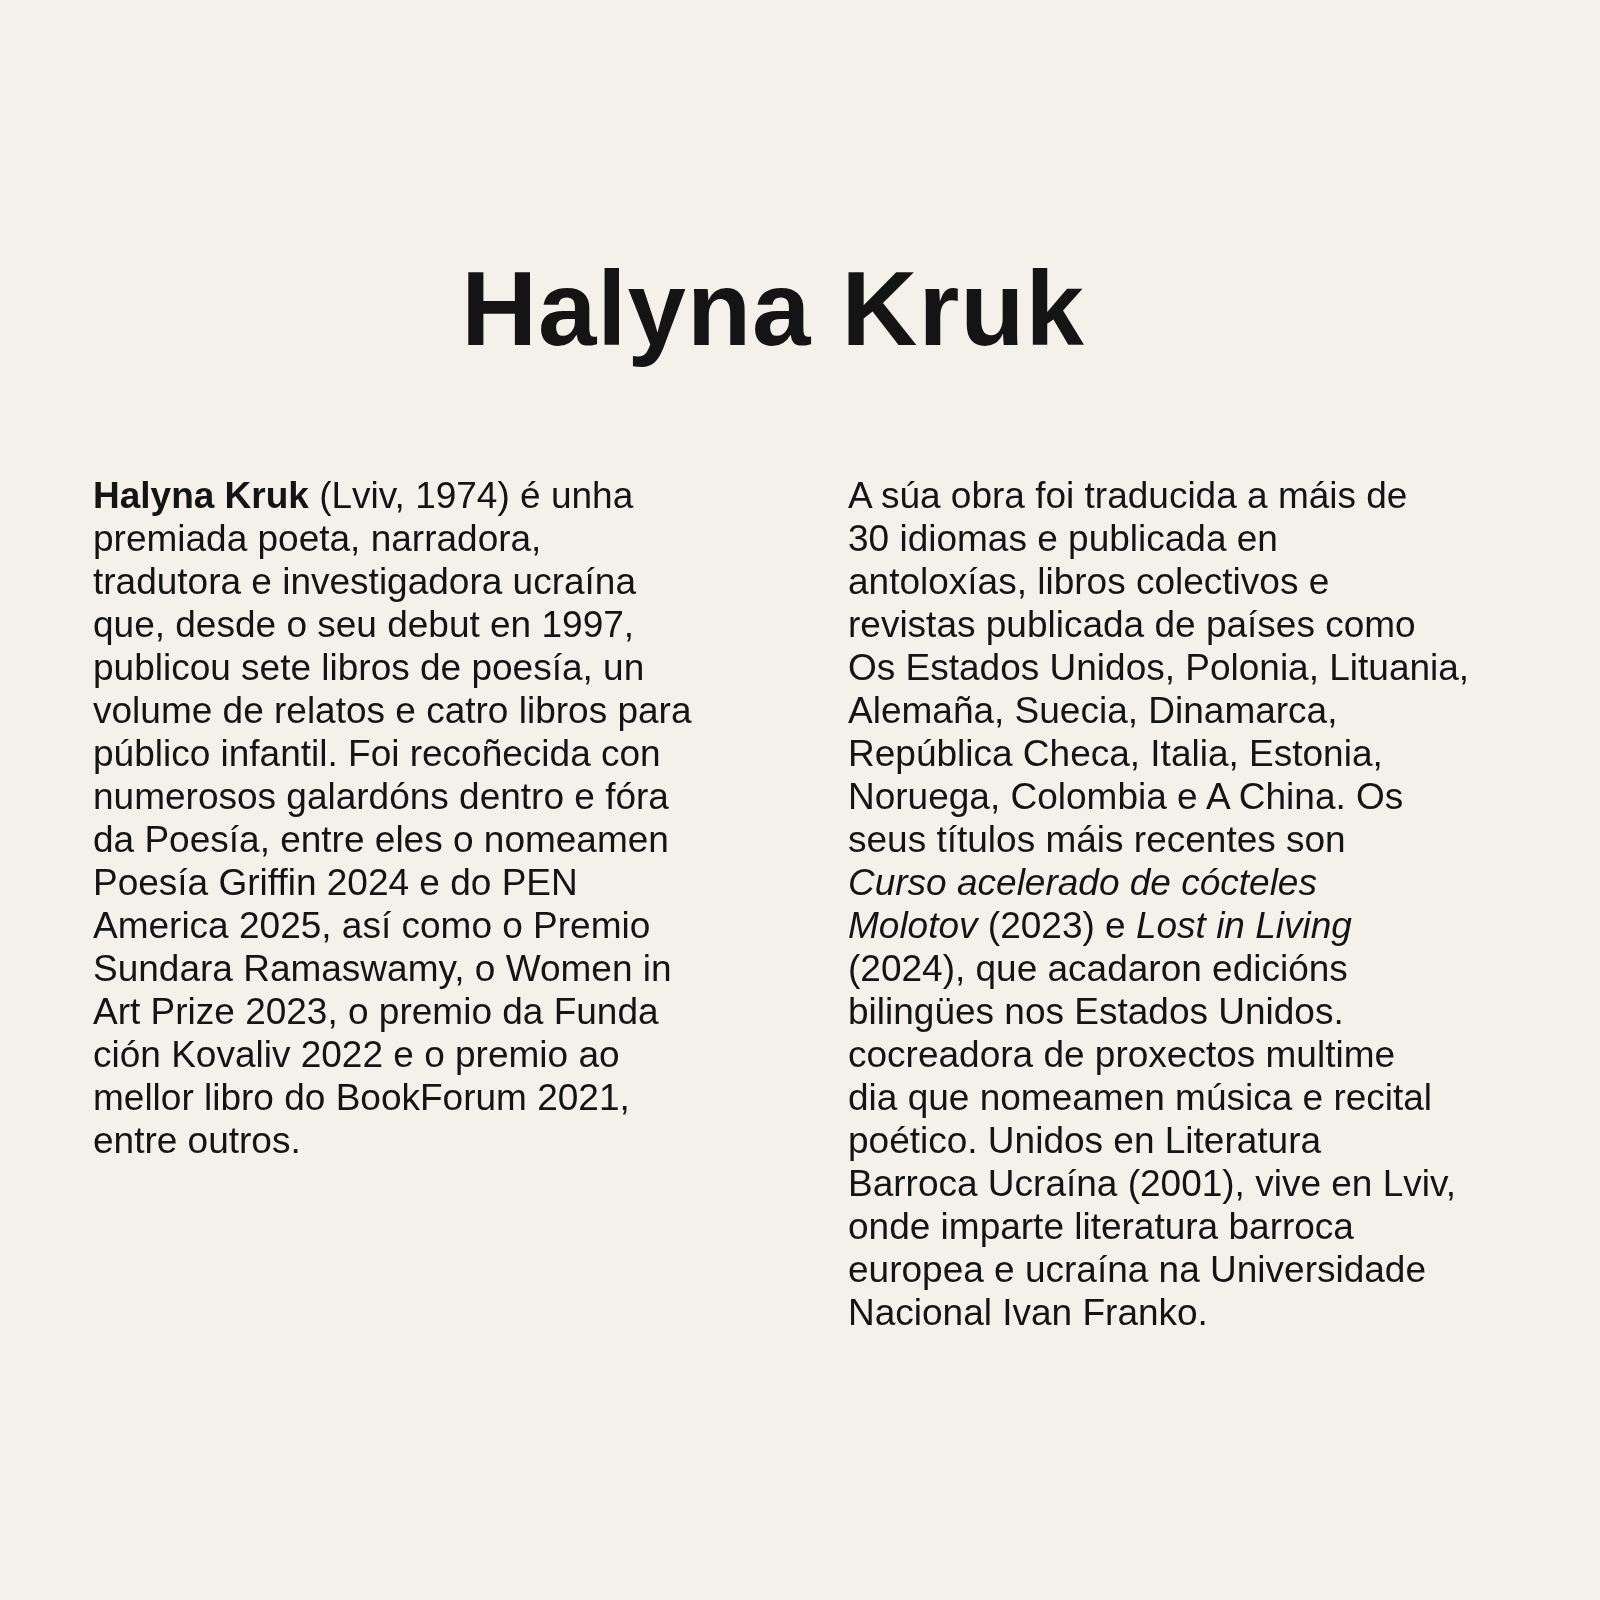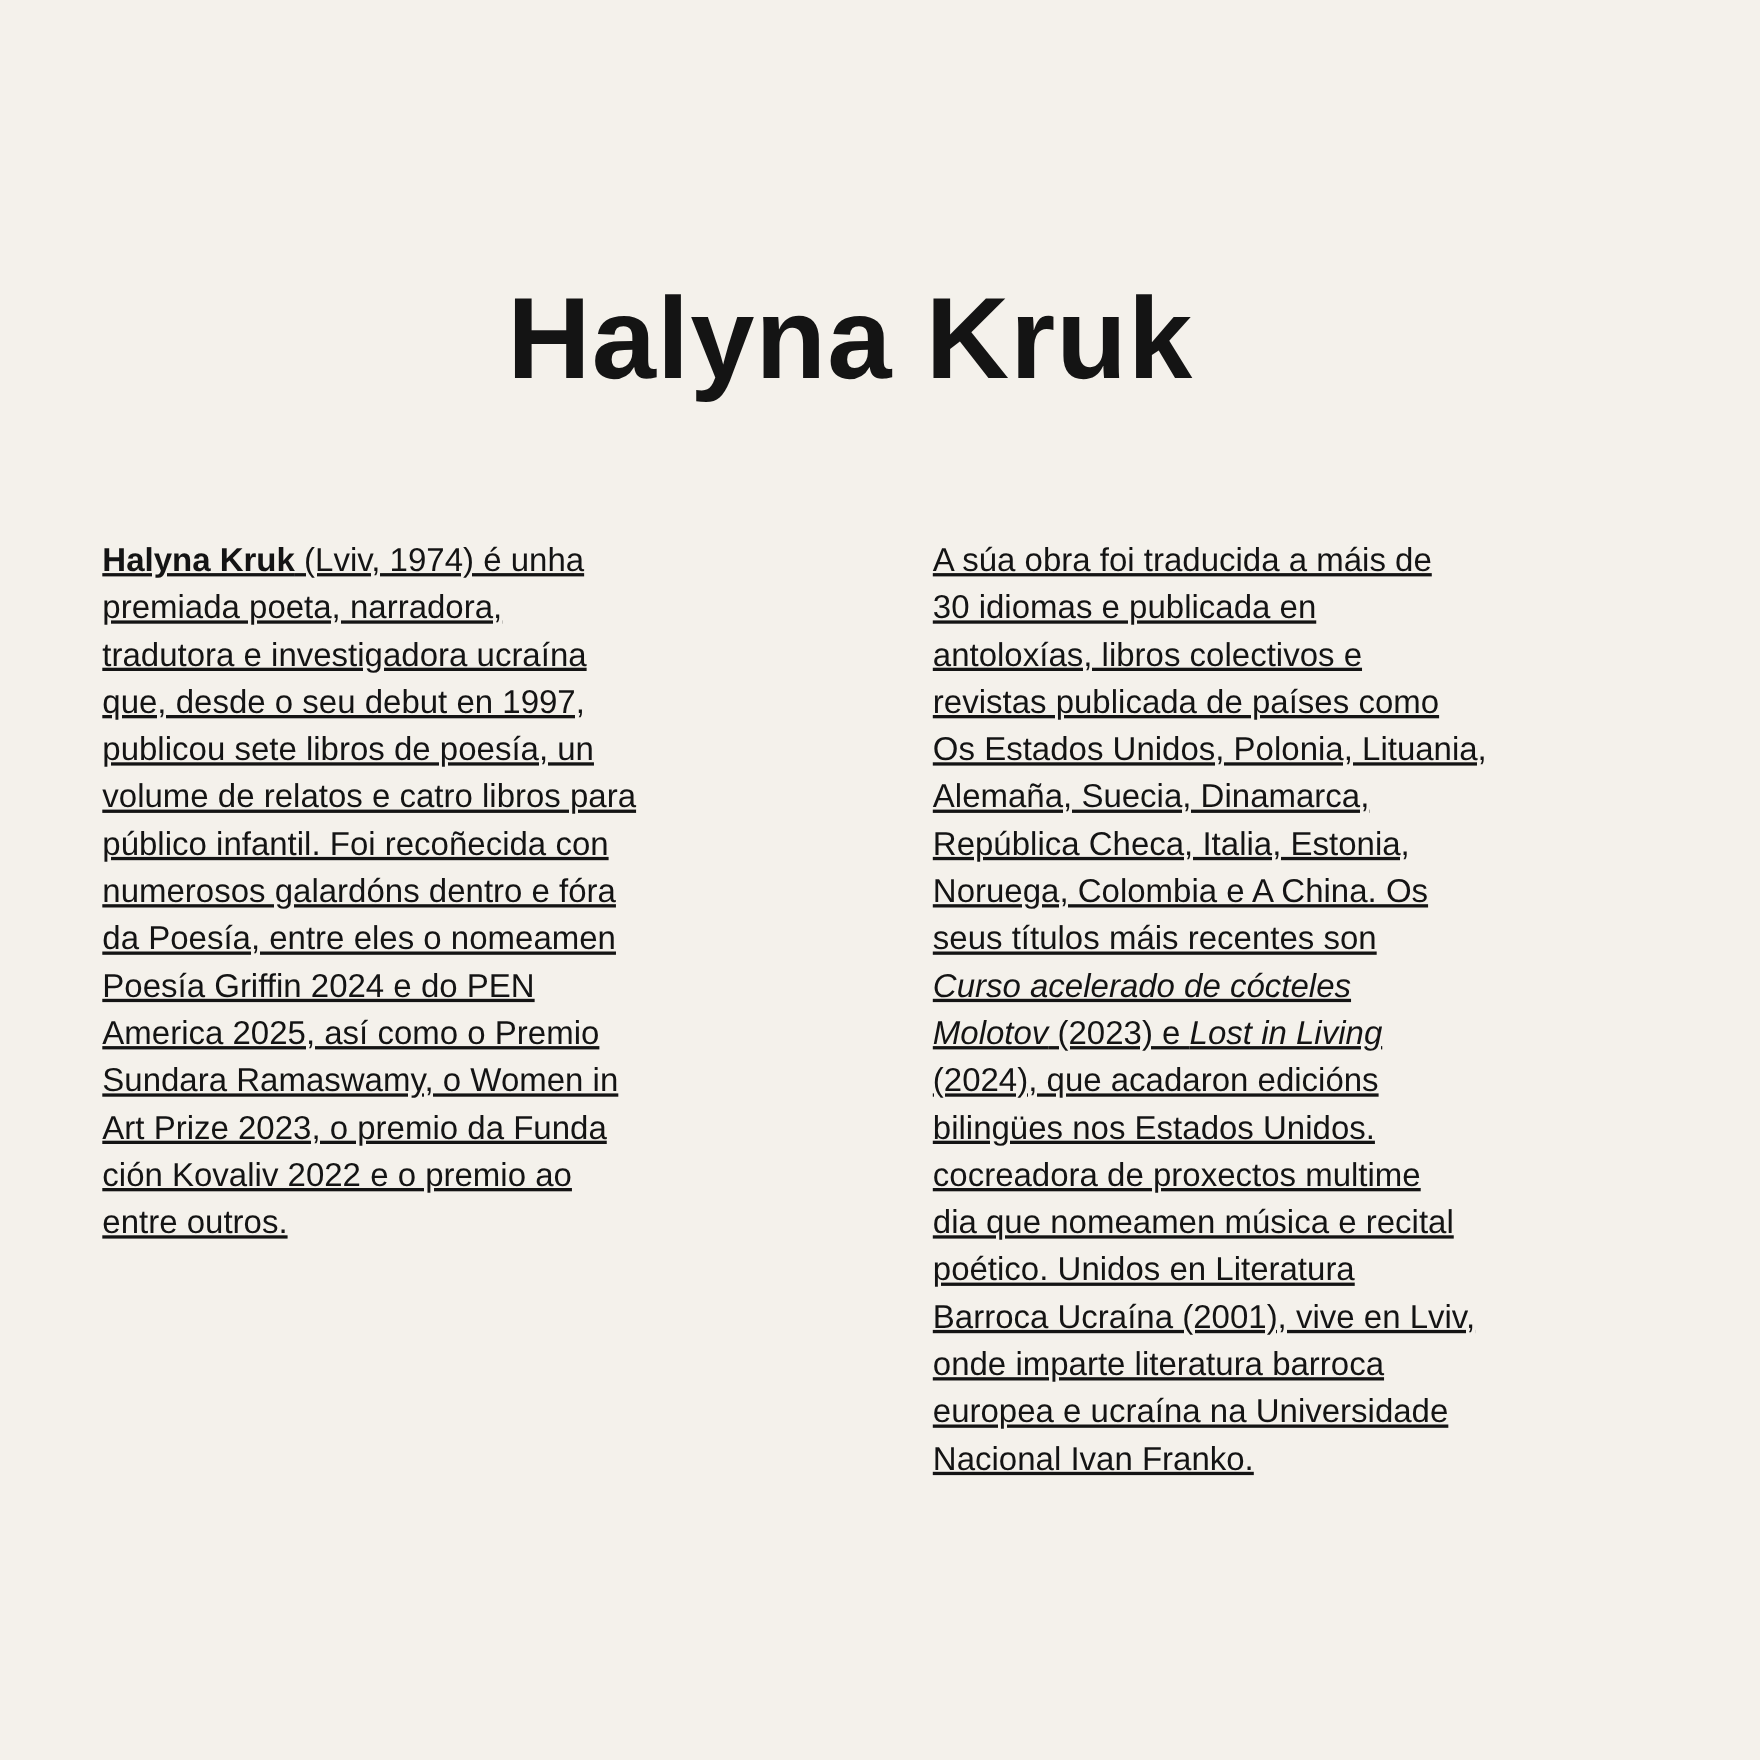--- a/index.html
+++ b/index.html
@@ -21,25 +21,24 @@
     width: 1360px;
     top: 181px;
     font-size: 105px;
     line-height: 1.1;
     font-weight: 700;
     text-align: center;
     letter-spacing: 1px;
   }
   .col {
     position: absolute;
-    top: 488px;
-    font-size: 30px;
+    top: 474px;
+    font-size: 37px;
     line-height: 43px;
     font-weight: 400;
-    text-decoration: underline;
   }
   .col-left {
     left: 93px;
     width: 662px;
   }
   .col-right {
     left: 848px;
     width: 612px;
   }
   .textline {
@@ -61,20 +60,21 @@
     <div class="textline"><span class="seg-n">publicou sete libros de poesía, un</span></div>
     <div class="textline"><span class="seg-n">volume de relatos e catro libros para</span></div>
     <div class="textline"><span class="seg-n">público infantil. Foi recoñecida con</span></div>
     <div class="textline"><span class="seg-n">numerosos galardóns dentro e fóra</span></div>
     <div class="textline"><span class="seg-n">da Poesía, entre eles o nomeamen</span></div>
     <div class="textline"><span class="seg-n">Poesía Griffin 2024 e do PEN</span></div>
     <div class="textline"><span class="seg-n">America 2025, así como o Premio</span></div>
     <div class="textline"><span class="seg-n">Sundara Ramaswamy, o Women in</span></div>
     <div class="textline"><span class="seg-n">Art Prize 2023, o premio da Funda</span></div>
     <div class="textline"><span class="seg-n">ción Kovaliv 2022 e o premio ao</span></div>
+    <div class="textline"><span class="seg-n">mellor libro do BookForum 2021,</span></div>
     <div class="textline"><span class="seg-n">entre outros.</span></div>
   </div>
 
 <div class="col col-right">
     <div class="textline"><span class="seg-n">A súa obra foi traducida a máis de</span></div>
     <div class="textline"><span class="seg-n">30 idiomas e publicada en</span></div>
     <div class="textline"><span class="seg-n">antoloxías, libros colectivos e</span></div>
     <div class="textline"><span class="seg-n">revistas publicada de países como</span></div>
     <div class="textline"><span class="seg-n">Os Estados Unidos, Polonia, Lituania,</span></div>
     <div class="textline"><span class="seg-n">Alemaña, Suecia, Dinamarca,</span></div>

